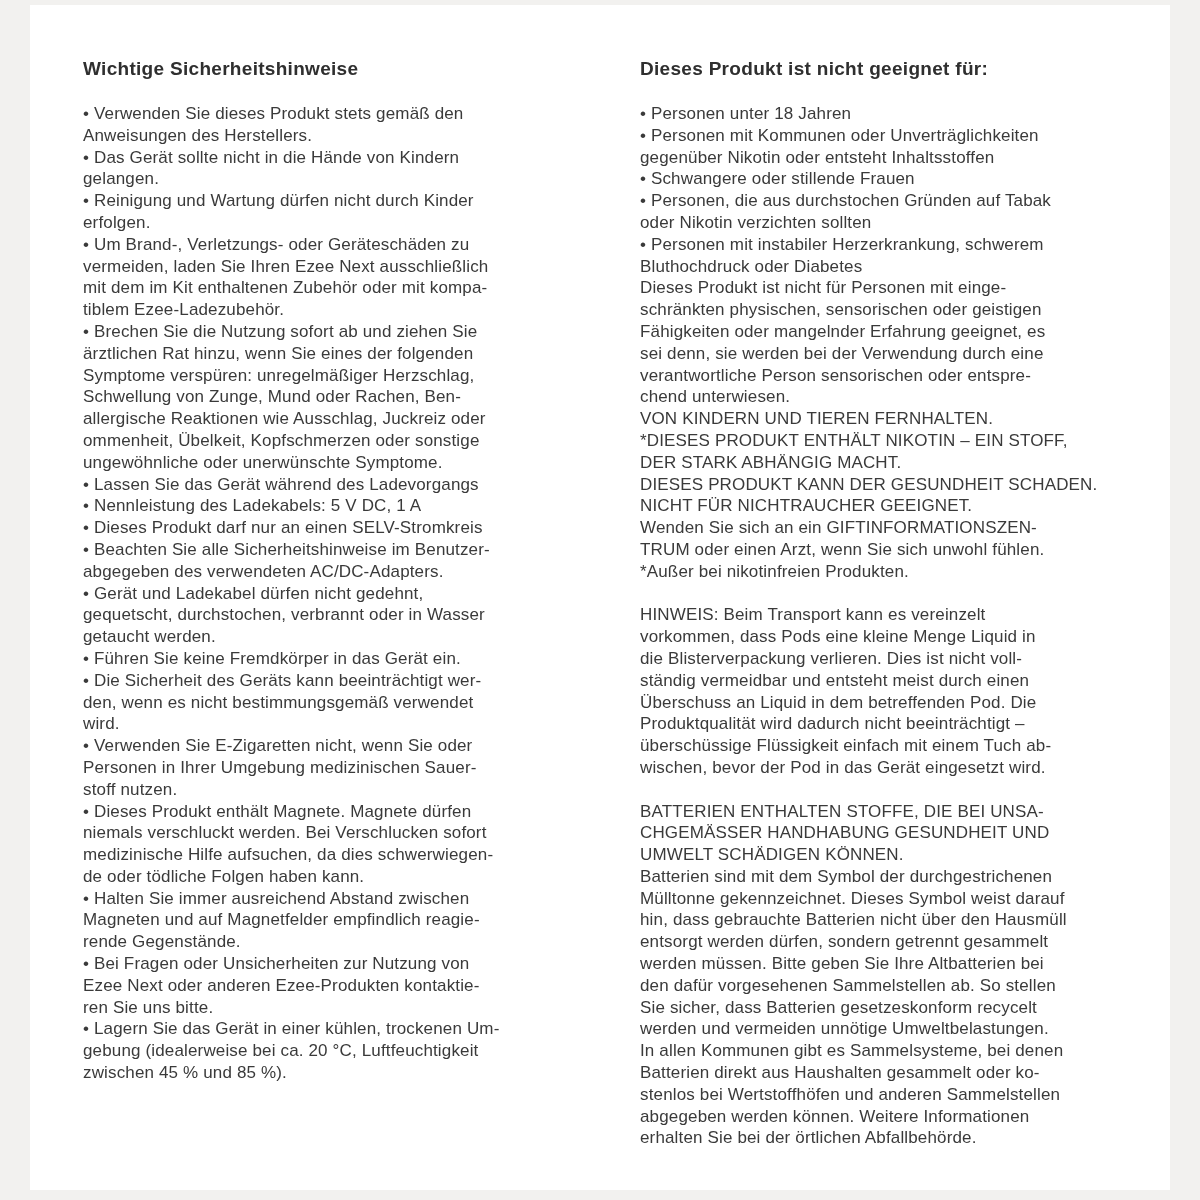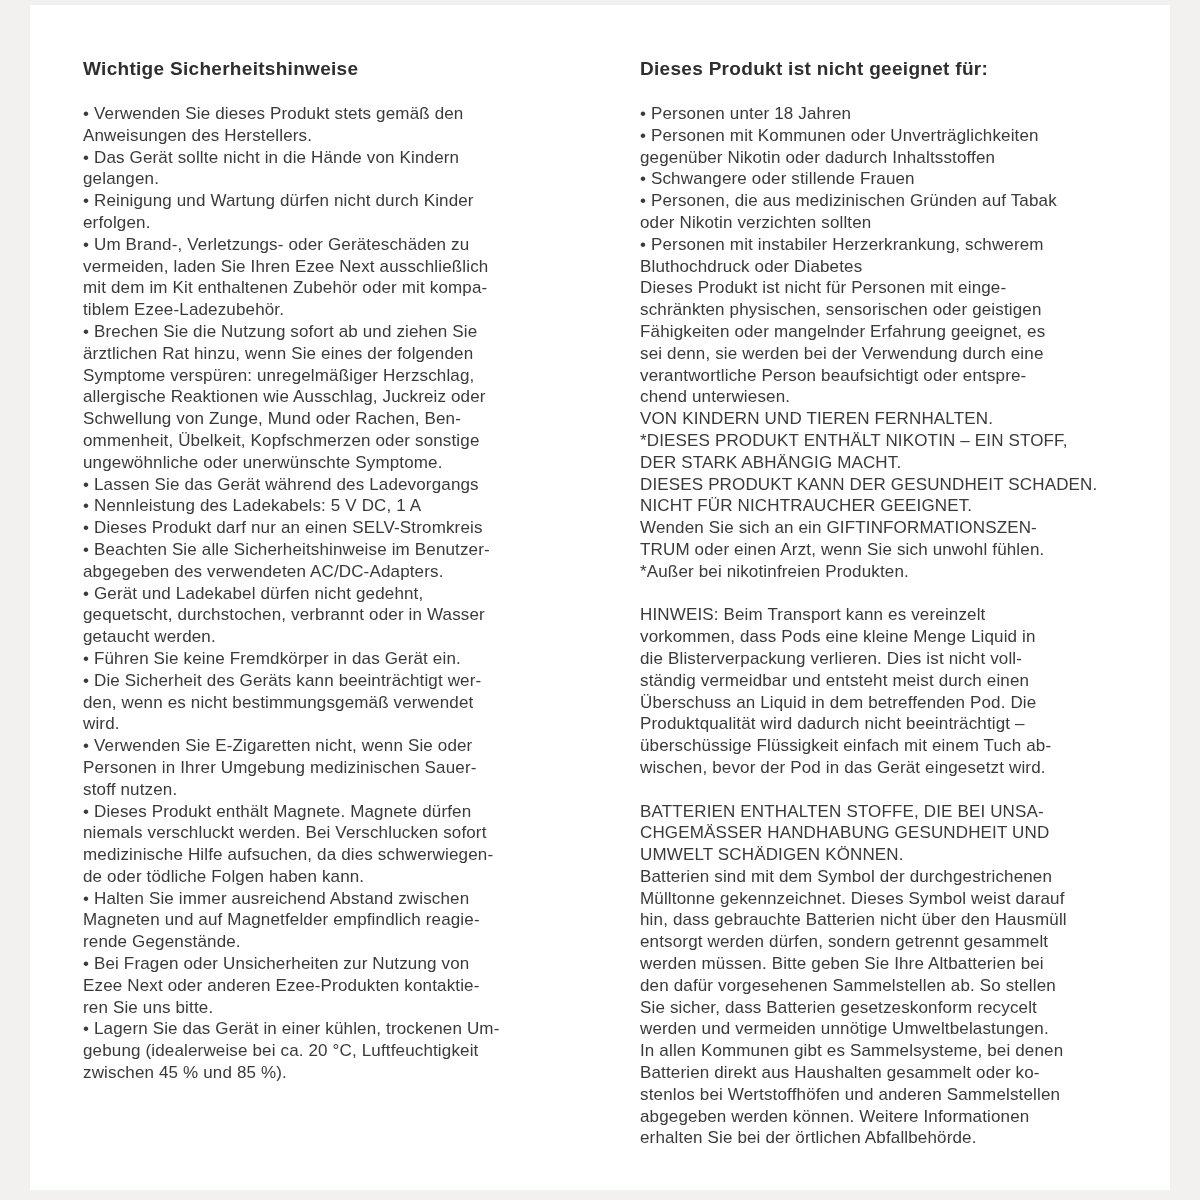--- a/index.html
+++ b/index.html
@@ -51,22 +51,22 @@
         <div class="line">gelangen.</div>
         <div class="line">• Reinigung und Wartung dürfen nicht durch Kinder</div>
         <div class="line">erfolgen.</div>
         <div class="line">• Um Brand-, Verletzungs- oder Geräteschäden zu</div>
         <div class="line">vermeiden, laden Sie Ihren Ezee Next ausschließlich</div>
         <div class="line">mit dem im Kit enthaltenen Zubehör oder mit kompa-</div>
         <div class="line">tiblem Ezee-Ladezubehör.</div>
         <div class="line">• Brechen Sie die Nutzung sofort ab und ziehen Sie</div>
         <div class="line">ärztlichen Rat hinzu, wenn Sie eines der folgenden</div>
         <div class="line">Symptome verspüren: unregelmäßiger Herzschlag,</div>
+        <div class="line">Schwellung von Zunge, Mund oder Rachen, Ben-</div>
         <div class="line">allergische Reaktionen wie Ausschlag, Juckreiz oder</div>
-        <div class="line">Schwellung von Zunge, Mund oder Rachen, Ben-</div>
         <div class="line">ommenheit, Übelkeit, Kopfschmerzen oder sonstige</div>
         <div class="line">ungewöhnliche oder unerwünschte Symptome.</div>
         <div class="line">• Lassen Sie das Gerät während des Ladevorgangs</div>
         <div class="line">• Nennleistung des Ladekabels: 5 V DC, 1 A</div>
         <div class="line">• Dieses Produkt darf nur an einen SELV-Stromkreis</div>
         <div class="line">• Beachten Sie alle Sicherheitshinweise im Benutzer-</div>
         <div class="line">abgegeben des verwendeten AC/DC-Adapters.</div>
         <div class="line">• Gerät und Ladekabel dürfen nicht gedehnt,</div>
         <div class="line">gequetscht, durchstochen, verbrannt oder in Wasser</div>
         <div class="line">getaucht werden.</div>
@@ -91,31 +91,31 @@
         <div class="line">gebung (idealerweise bei ca. 20 °C, Luftfeuchtigkeit</div>
         <div class="line">zwischen 45 % und 85 %).</div>
       </div>
   </div>
 
   <div class="column column-right">
     <div class="heading">Dieses Produkt ist nicht geeignet für:</div>
     <div class="body-lines">
         <div class="line">• Personen unter 18 Jahren</div>
         <div class="line">• Personen mit Kommunen oder Unverträglichkeiten</div>
-        <div class="line">gegenüber Nikotin oder dadurch Inhaltsstoffen</div>
+        <div class="line">gegenüber Nikotin oder entsteht Inhaltsstoffen</div>
         <div class="line">• Schwangere oder stillende Frauen</div>
-        <div class="line">• Personen, die aus medizinischen Gründen auf Tabak</div>
+        <div class="line">• Personen, die aus durchstochen Gründen auf Tabak</div>
         <div class="line">oder Nikotin verzichten sollten</div>
         <div class="line">• Personen mit instabiler Herzerkrankung, schwerem</div>
         <div class="line">Bluthochdruck oder Diabetes</div>
         <div class="line">Dieses Produkt ist nicht für Personen mit einge-</div>
         <div class="line">schränkten physischen, sensorischen oder geistigen</div>
         <div class="line">Fähigkeiten oder mangelnder Erfahrung geeignet, es</div>
         <div class="line">sei denn, sie werden bei der Verwendung durch eine</div>
-        <div class="line">verantwortliche Person beaufsichtigt oder entspre-</div>
+        <div class="line">verantwortliche Person sensorischen oder entspre-</div>
         <div class="line">chend unterwiesen.</div>
         <div class="line">VON KINDERN UND TIEREN FERNHALTEN.</div>
         <div class="line">*DIESES PRODUKT ENTHÄLT NIKOTIN – EIN STOFF,</div>
         <div class="line">DER STARK ABHÄNGIG MACHT.</div>
         <div class="line">DIESES PRODUKT KANN DER GESUNDHEIT SCHADEN.</div>
         <div class="line">NICHT FÜR NICHTRAUCHER GEEIGNET.</div>
         <div class="line">Wenden Sie sich an ein GIFTINFORMATIONSZEN-</div>
         <div class="line">TRUM oder einen Arzt, wenn Sie sich unwohl fühlen.</div>
         <div class="line">*Außer bei nikotinfreien Produkten.</div>
         <div class="line">&nbsp;</div>

